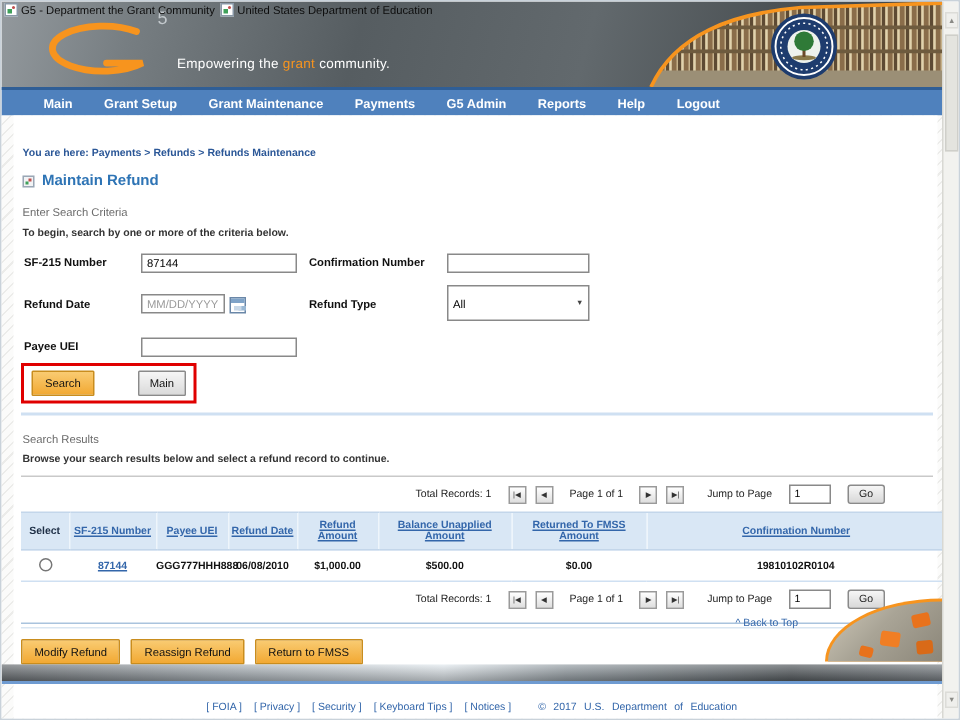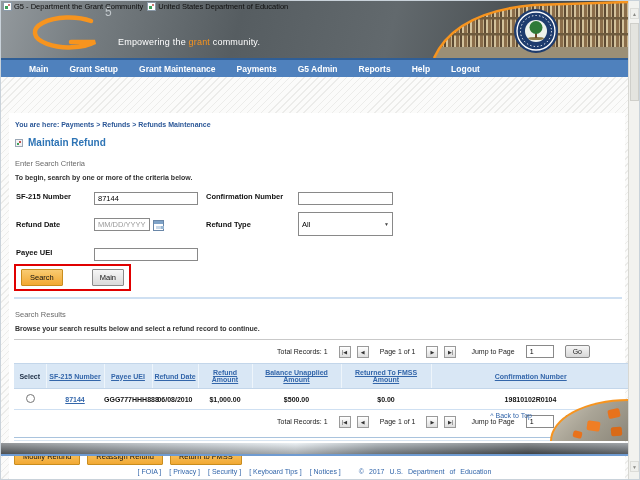--- a/index.html
+++ b/index.html
@@ -35,21 +35,21 @@
   .seal { position:absolute; left:512px; top:7px; z-index:2; }
 
   
   .nav { height:19px; background:#4F81BD; border-top:2px solid #2F5E96; display:flex; align-items:center;
          gap:21px; padding-left:28px; }
   .nav-item { font-size:8.5px; font-weight:bold; color:#fff; cursor:pointer; white-space:nowrap; }
 
   
   .body { position:relative; height:402px;
           background: repeating-linear-gradient(135deg, #fbfbfa 0 4px, #ececea 4px 5px); }
-  .page { position:absolute; left:8px; right:3px; top:0; bottom:0; background:#fff; padding:5px 3px 0 5px;margin-top:36px; }
+  .page { position:absolute; left:8px; right:3px; top:0; bottom:0; background:#fff; padding:19px 3px 0 5px; }
 
   .breadcrumb { margin:3px 0 0 1px; font-size:7px; font-weight:bold; color:#2B5797; }
   .breadcrumb a { color:#2B5797; text-decoration:none; }
   .title-row { margin-top:9px; margin-left:1px; display:flex; align-items:center; gap:5px; }
   .title-icon { width:8px; height:8px; background:#f2f3f5; border:1px solid #9aa7b5; position:relative; flex:none; }
   .title-icon::before { content:''; position:absolute; left:1px; bottom:1px; width:2px; height:2px; background:#3fa05a; }
   .title-icon::after { content:''; position:absolute; right:1px; top:1px; width:2px; height:2px; background:#c0504d; }
   .page-title { font-size:10px; font-weight:bold; color:#2E74B5; }
 
   .section-label { margin-top:11px; margin-left:1px; font-size:7.5px; color:#6a6a6a; }

